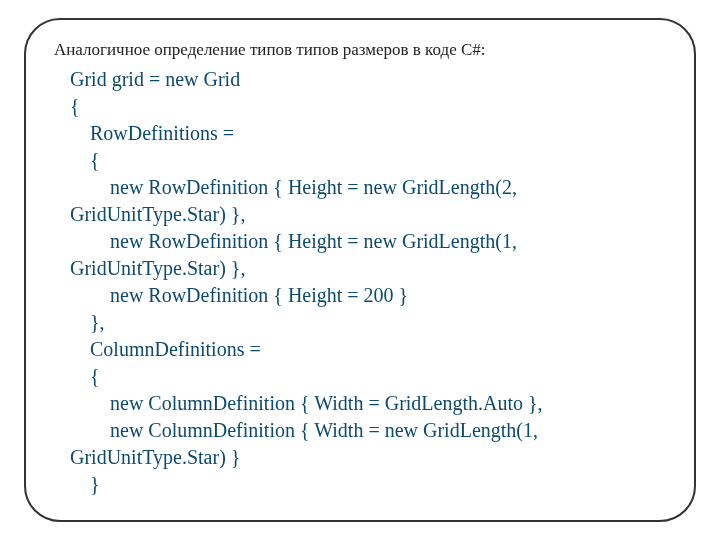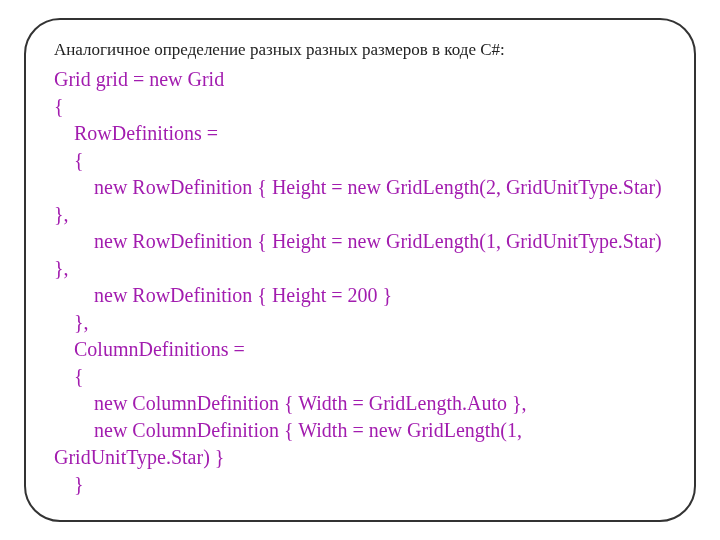--- a/index.html
+++ b/index.html
@@ -24,31 +24,32 @@
     }
     .intro {
       font-size: 17px;
       color: #222;
       margin-bottom: 6px;
       font-family: Georgia, serif;
     }
     .code {
       font-size: 20px;
       line-height: 1.35;
-      color: #a21caf;
+      color: #0c4a6e;
       font-family: Georgia, serif;
       white-space: pre-wrap;
       word-wrap: break-word;
+      margin-left: 16px;
     }
   </style>
 </head>
 <body>
 
 <div class="frame">
-  <div class="intro">Аналогичное определение разных разных размеров в коде C#:</div>
+  <div class="intro">Аналогичное определение типов типов размеров в коде C#:</div>
   <div class="code">Grid grid = new Grid
 {
     RowDefinitions =
     {
         new RowDefinition { Height = new GridLength(2, GridUnitType.Star) },
         new RowDefinition { Height = new GridLength(1, GridUnitType.Star) },
         new RowDefinition { Height = 200 }
     },
     ColumnDefinitions =
     {

